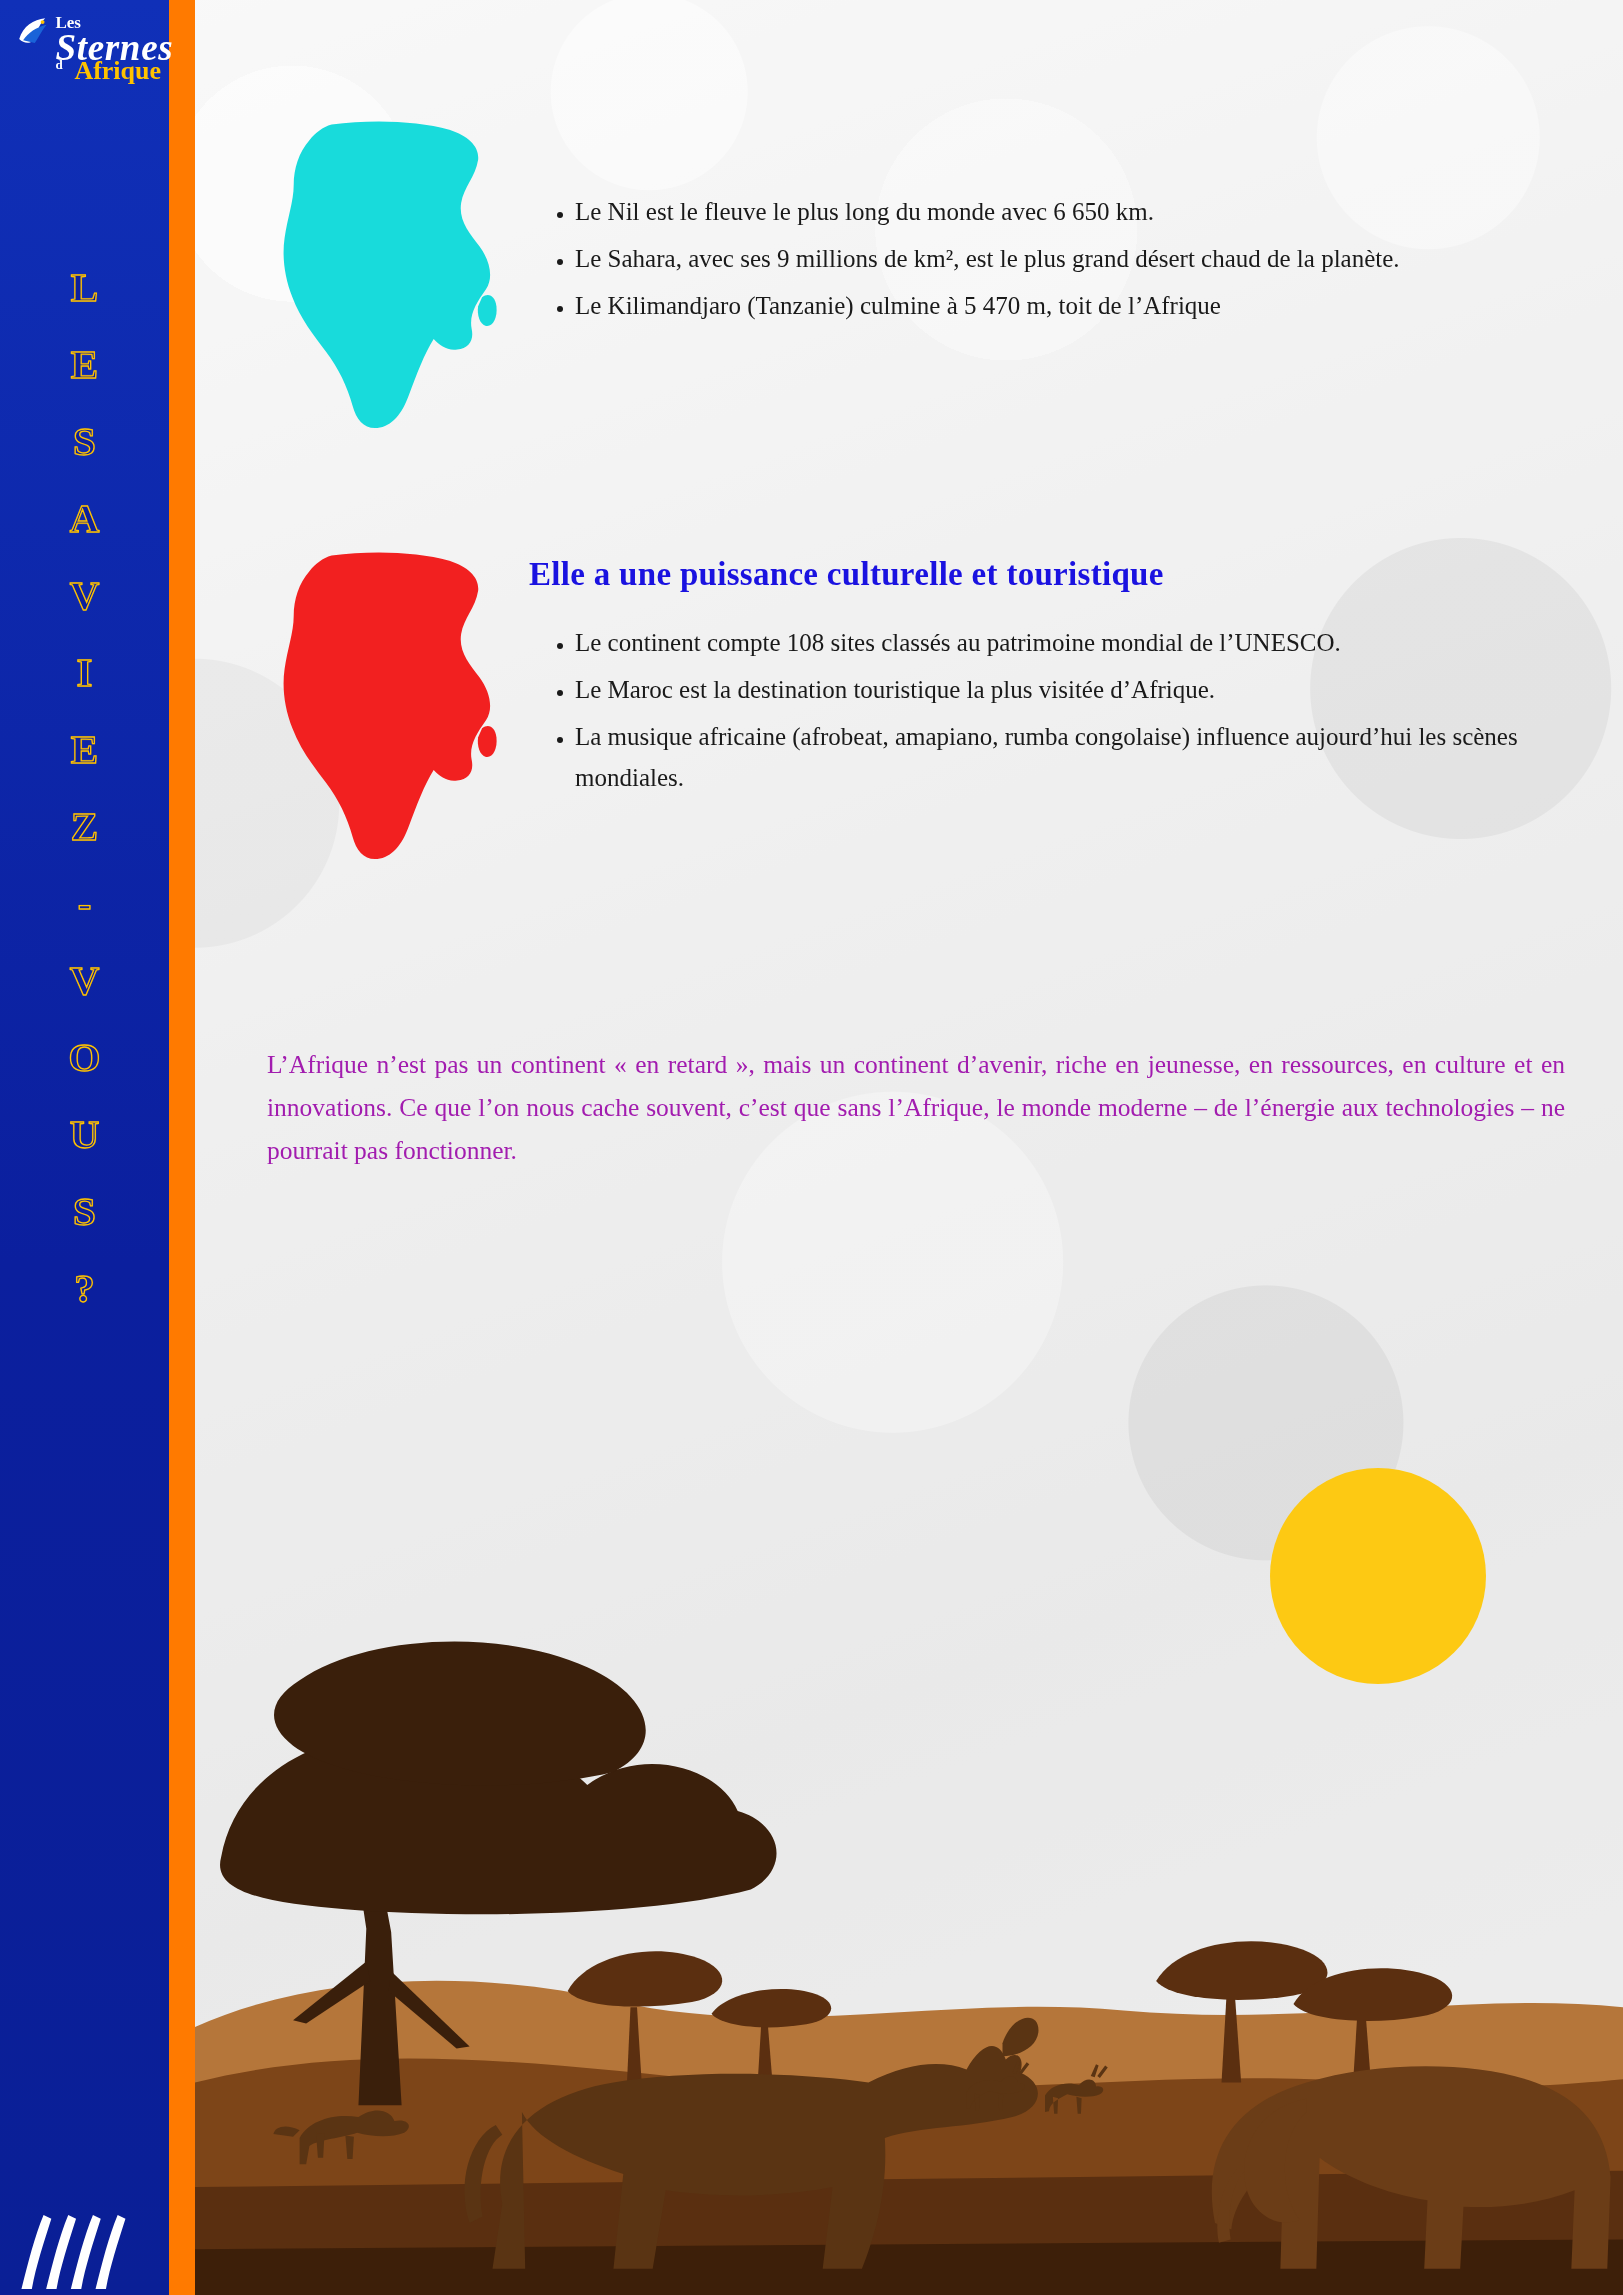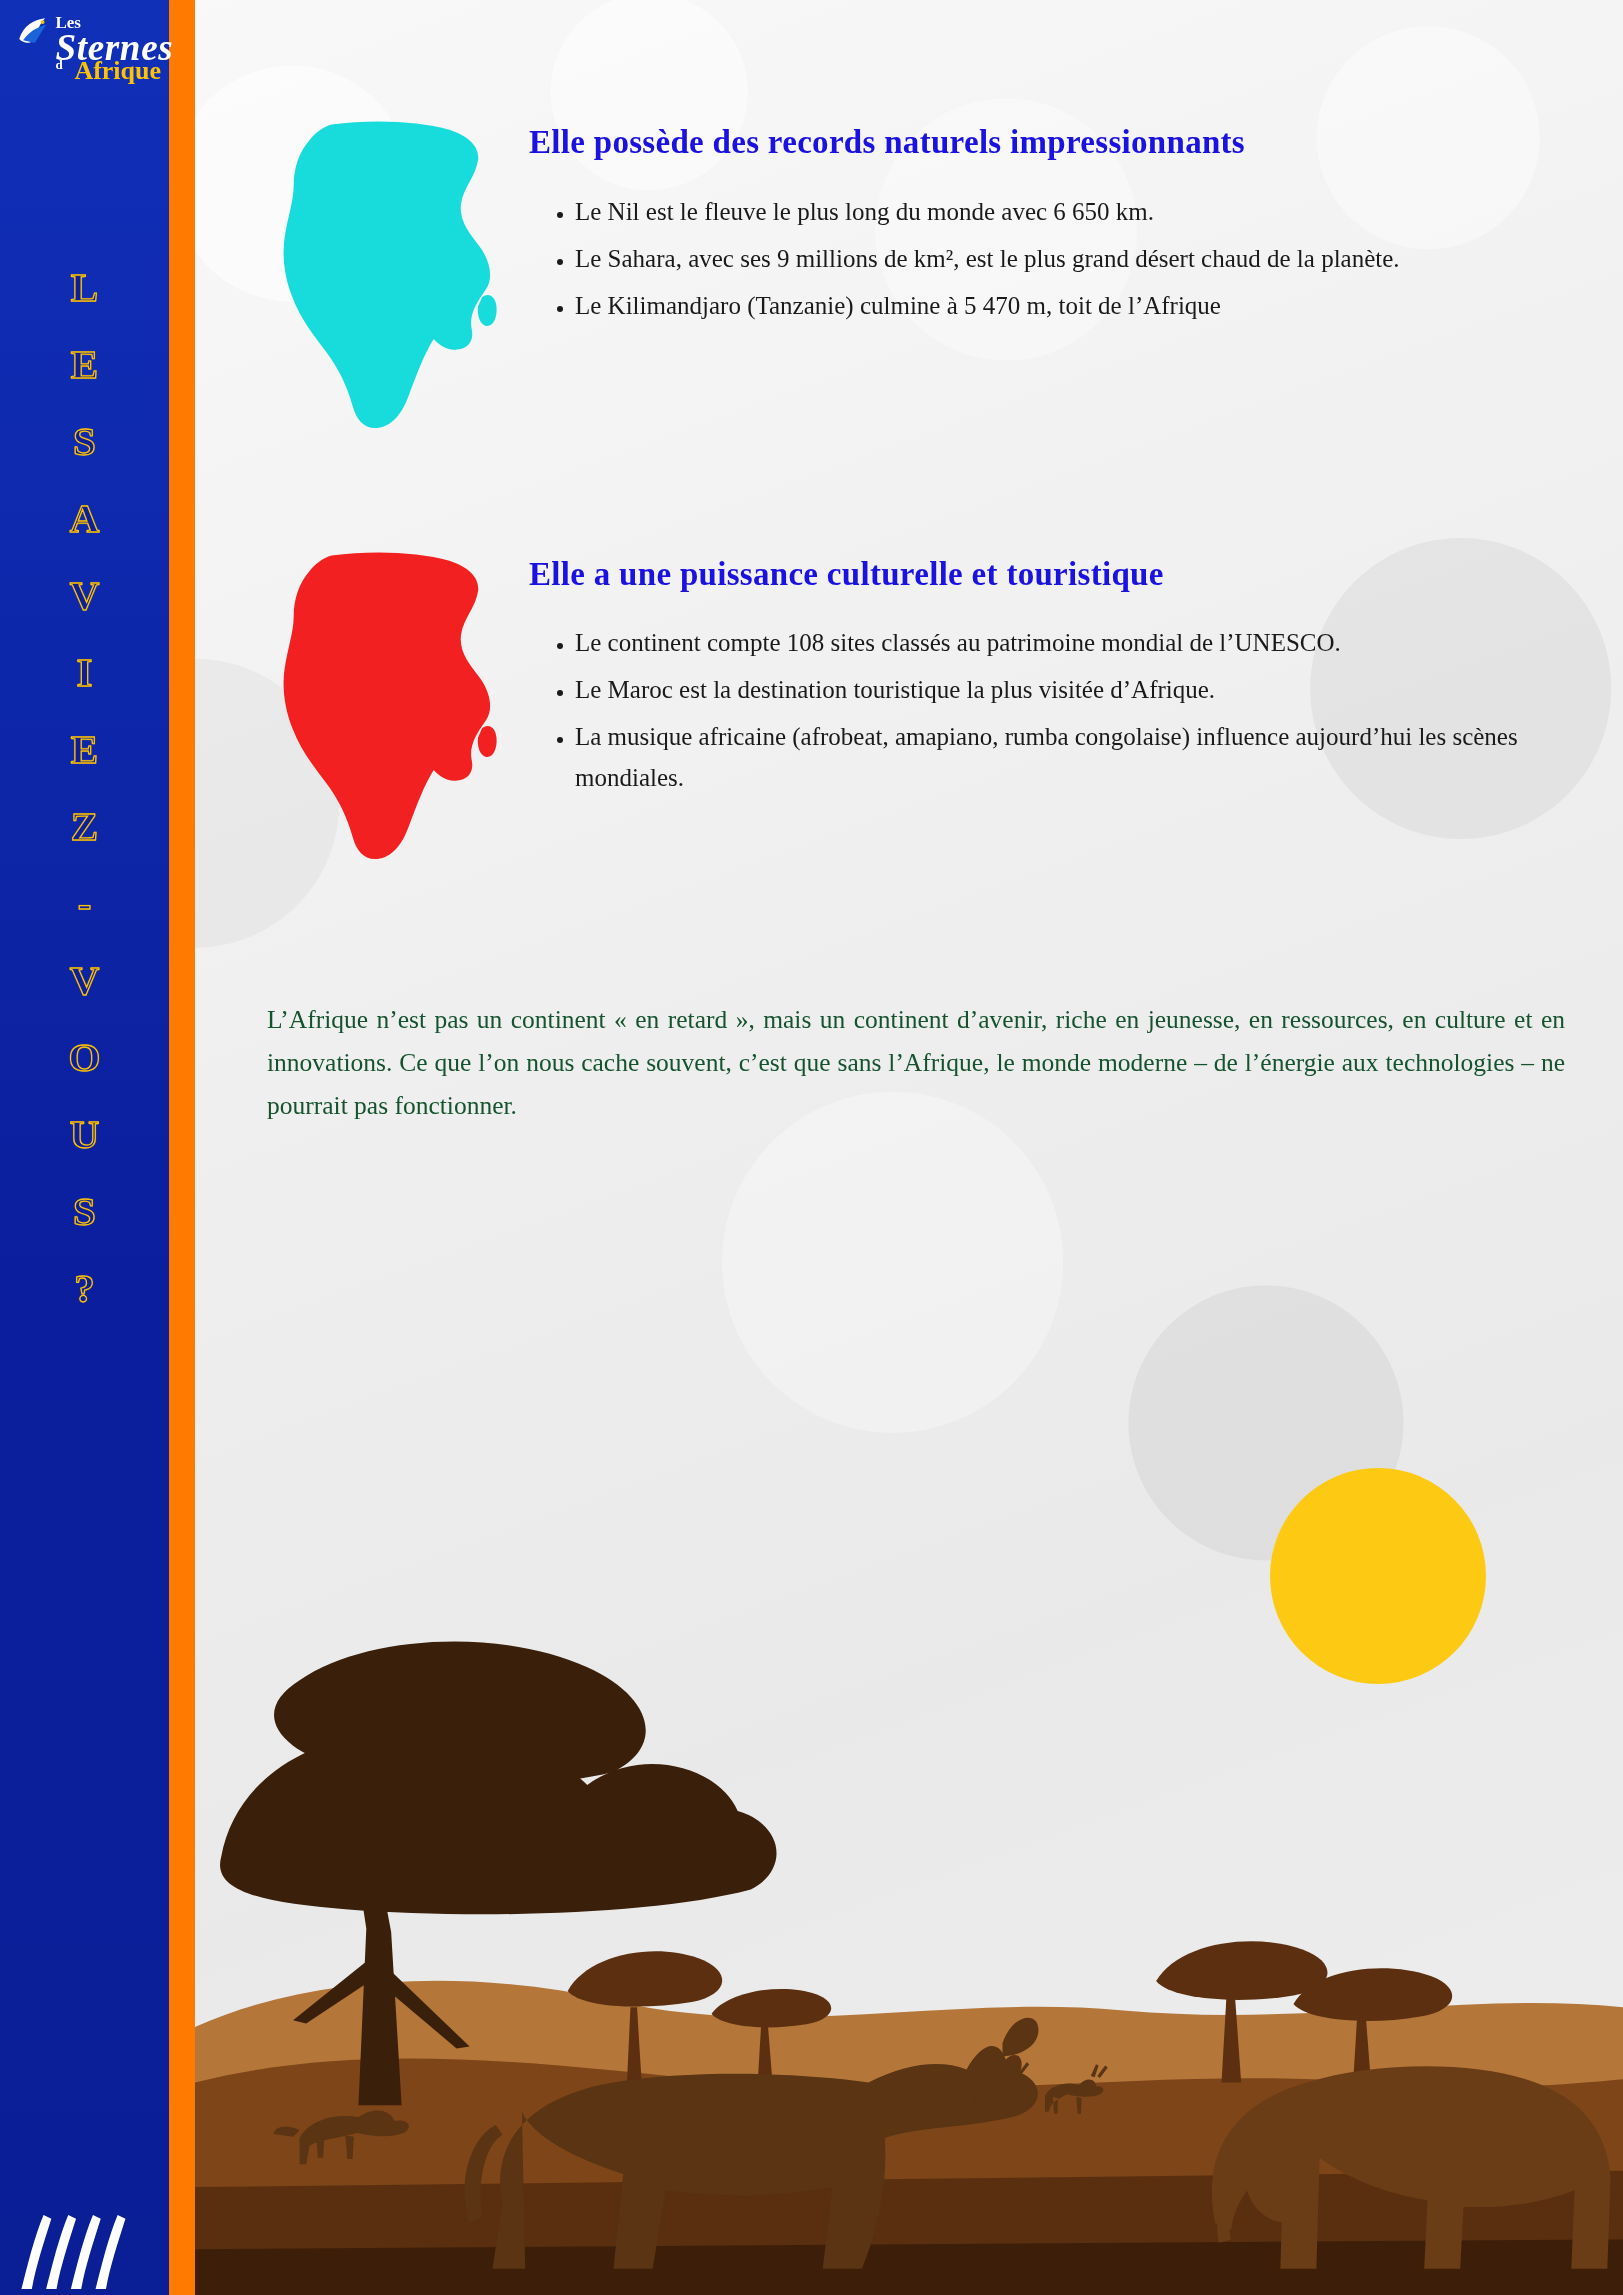--- a/index.html
+++ b/index.html
@@ -80,23 +80,23 @@
     position:absolute;
     font-family:"Liberation Serif",serif;
     font-size:25px;color:#1a1a1a;
     line-height:1.62;
   }
   .bullets li{margin-bottom:6.5px;}
   .bullets ul{margin:8px;padding-left:38px;}
   .bullets li::marker{font-size:19.6px;}
 
   .para{
-    position:absolute;left:72px;top:999px;width:1298px;
-    font-family:"Liberation Serif",serif;
-    font-size:25.5px;color:#14532d;
+    position:absolute;left:72px;top:1044px;width:1298px;
+    font-family:"Liberation Serif",serif;
+    font-size:25.5px;color:#a21caf;
     line-height:1.68;
     text-align:justify;
   }
 
   .map{position:absolute;}
 
   
   .scene{position:absolute;left:195px;bottom:0;width:1428px;height:1007px;z-index:3;overflow:hidden;}
   .sun{
     position:absolute;right:137px;top:180px;width:216px;height:216px;border-radius:50%;
@@ -201,21 +201,20 @@
   <path d="M122 120 C 132 80, 142 40, 156 6 L 168 12 C 156 50, 144 86, 138 120 Z" fill="#ffffff"></path>
 </svg>
 
 <div class="content">
 
   <svg class="map" style="left:58px;top:118px;" width="275" height="327" viewBox="0 0 420 500">
     <path d="M120 10 C 180 2, 250 4, 300 18 C 330 28, 346 44, 344 64 C 340 90, 322 106, 318 130 C 314 156, 330 176, 346 196 C 362 218, 368 244, 356 262 C 342 282, 330 300, 334 322 C 338 340, 330 352, 312 354 C 296 356, 286 348, 276 338 C 262 360, 250 392, 238 424 C 228 452, 212 472, 190 474 C 170 476, 158 462, 152 440 C 144 410, 130 382, 112 358 C 92 332, 72 306, 60 274 C 48 244, 44 212, 48 184 C 52 154, 62 128, 62 102 C 62 78, 70 52, 86 34 C 96 22, 106 14, 120 10 Z" fill="#18dbdb"></path>
     <path d="M350 274 C 360 266, 370 272, 372 288 C 374 306, 366 320, 356 318 C 346 316, 342 300, 344 288 Z" fill="#18dbdb"></path>
   </svg>
 
-  <div class="heading" style="left:334px;top:124px;width:1020px;">Elle possède des records naturels impressionnants</div>
   <div class="bullets" style="left:334px;top:184px;width:1040px;">
     <ul>
       <li>Le Nil est le fleuve le plus long du monde avec 6 650 km.</li>
       <li>Le Sahara, avec ses 9 millions de km², est le plus grand désert chaud de la planète.</li>
       <li>Le Kilimandjaro (Tanzanie) culmine à 5 470 m, toit de l’Afrique</li>
     </ul>
   </div>
 
   <svg class="map" style="left:58px;top:549px;" width="275" height="327" viewBox="0 0 420 500">
     <path d="M120 10 C 180 2, 250 4, 300 18 C 330 28, 346 44, 344 64 C 340 90, 322 106, 318 130 C 314 156, 330 176, 346 196 C 362 218, 368 244, 356 262 C 342 282, 330 300, 334 322 C 338 340, 330 352, 312 354 C 296 356, 286 348, 276 338 C 262 360, 250 392, 238 424 C 228 452, 212 472, 190 474 C 170 476, 158 462, 152 440 C 144 410, 130 382, 112 358 C 92 332, 72 306, 60 274 C 48 244, 44 212, 48 184 C 52 154, 62 128, 62 102 C 62 78, 70 52, 86 34 C 96 22, 106 14, 120 10 Z" fill="#f22020"></path>

